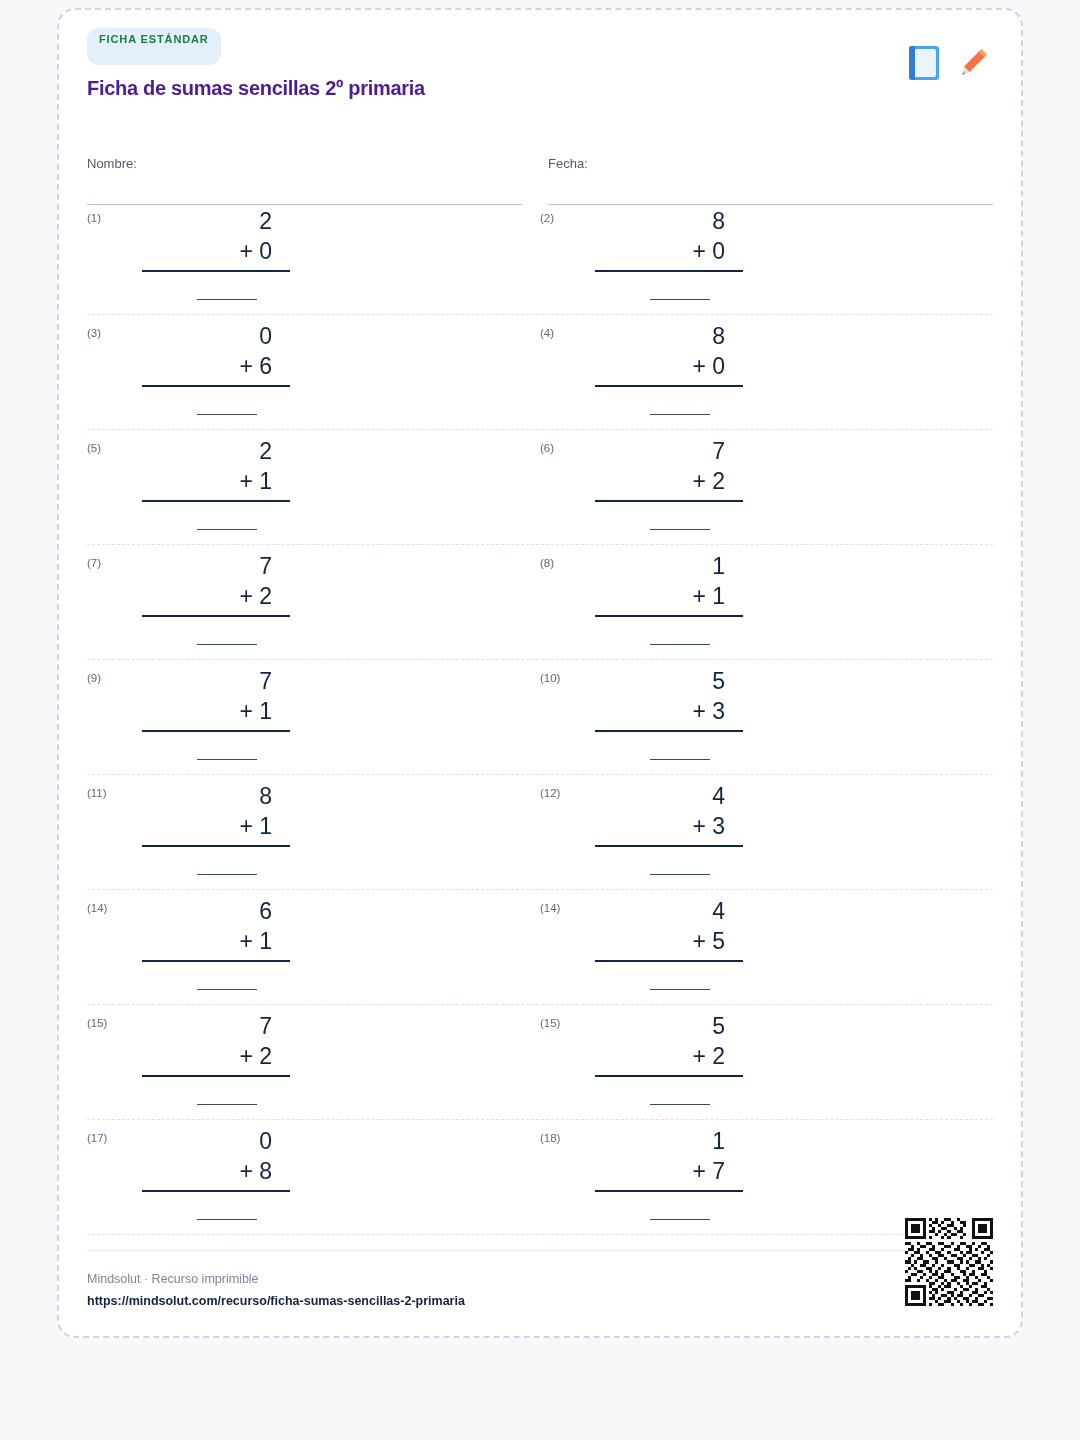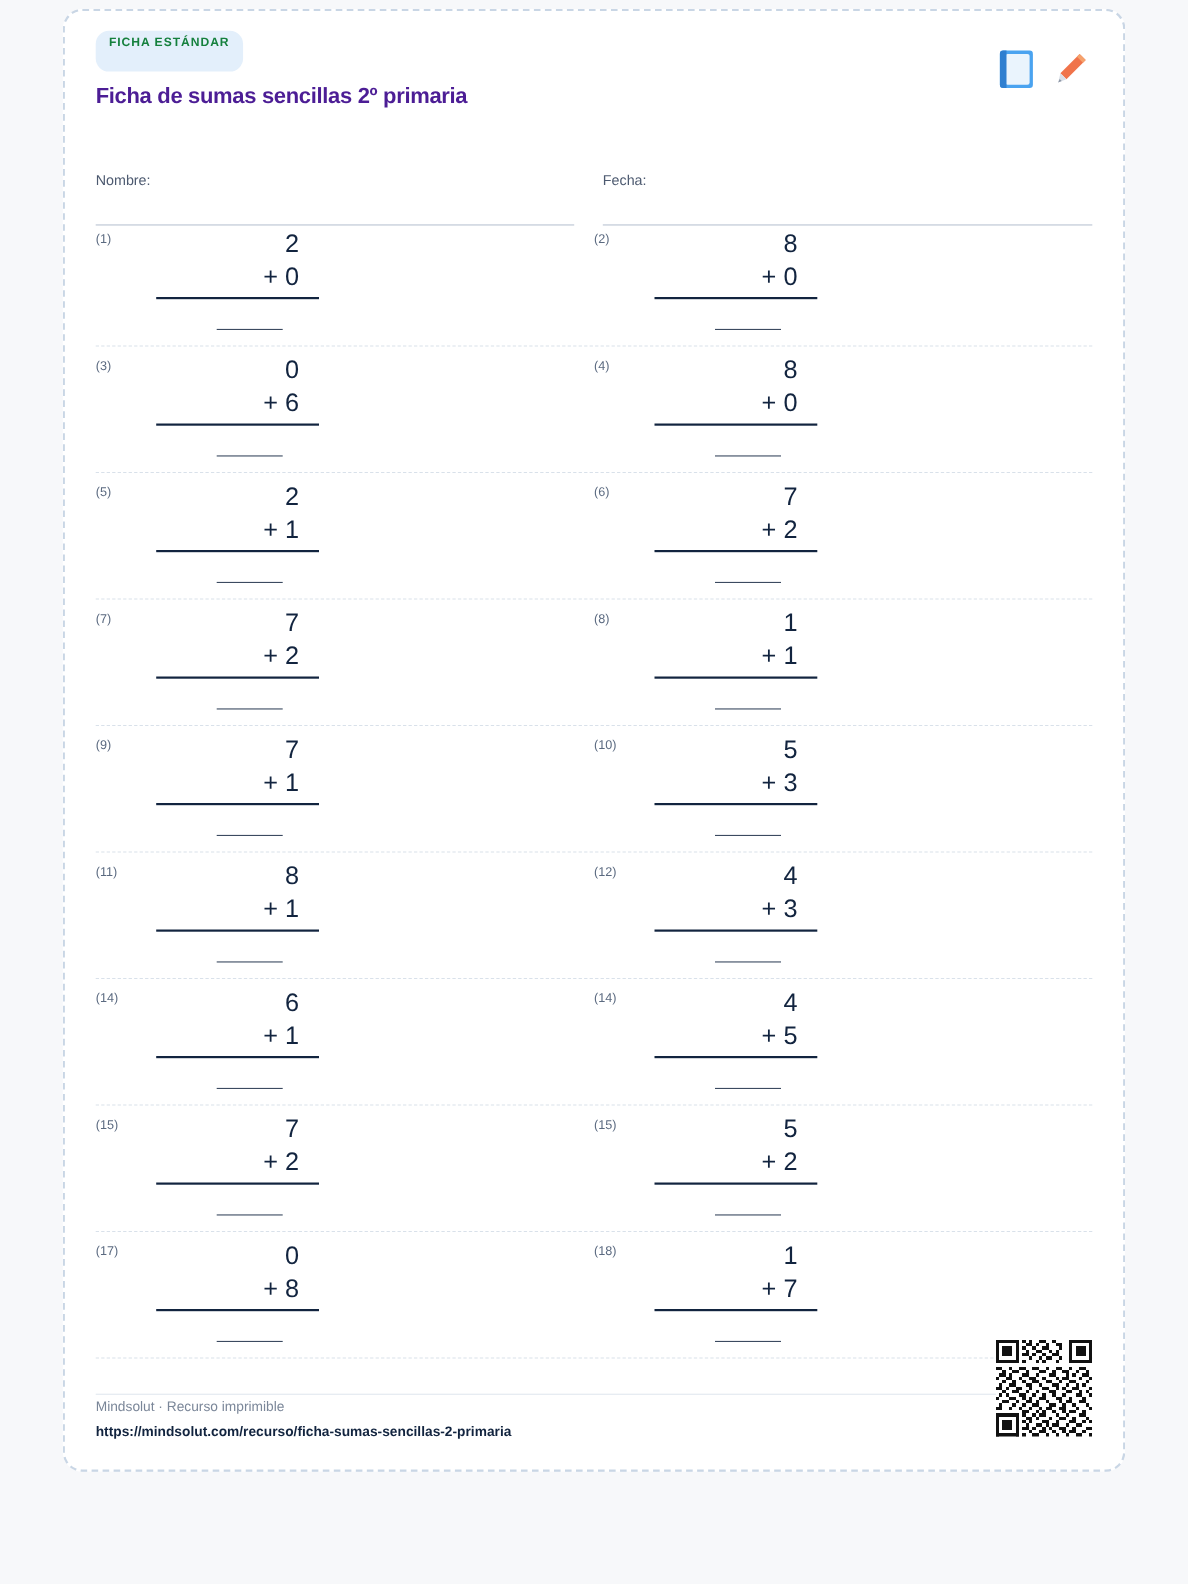--- a/index.html
+++ b/index.html
@@ -171,21 +171,21 @@
     height: 1px;
   }
 
   
   .footer {
     position: absolute;
     left: 0;
     right: 0;
     bottom: 10px;
     border-top: 1px solid #e2e8ef;
-    padding-top: 4px;
+    padding-top: 21px;
   }
   .footer-meta {
     font-size: 12.5px;
     color: #7b8799;
   }
   .footer-url {
     font-size: 12.5px;
     color: #12243f;
     font-weight: bold;
     margin-top: 8px;

